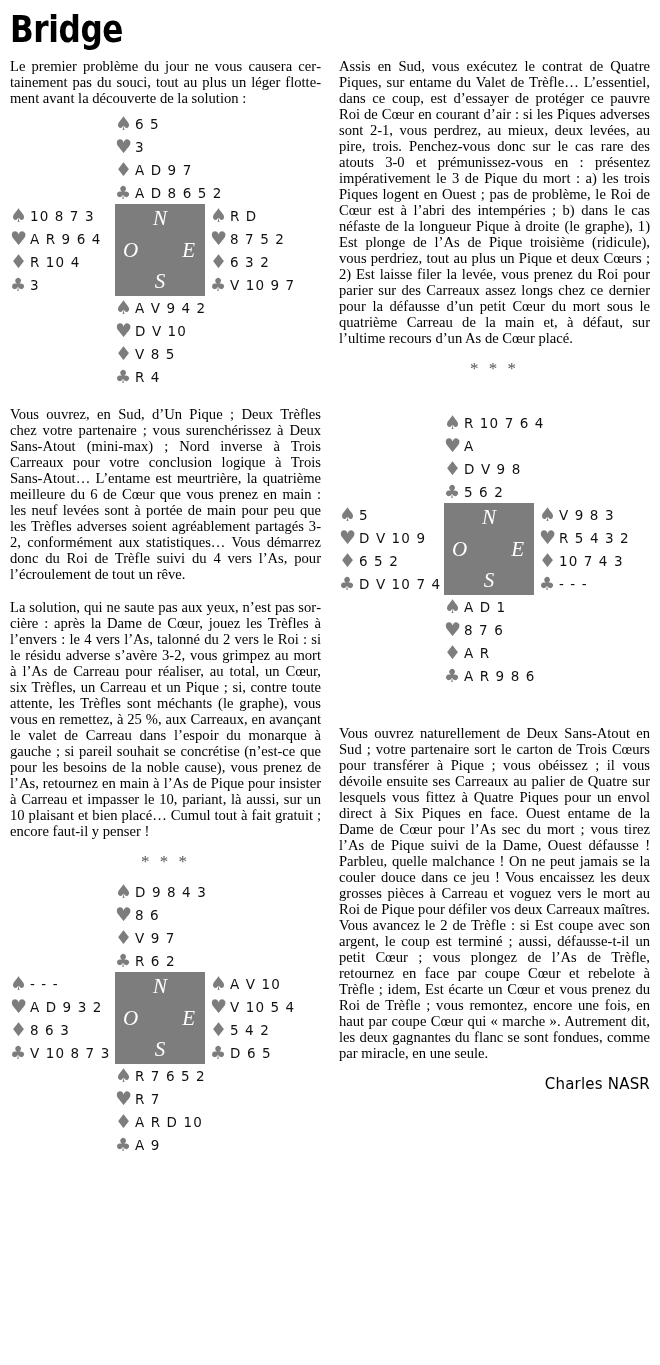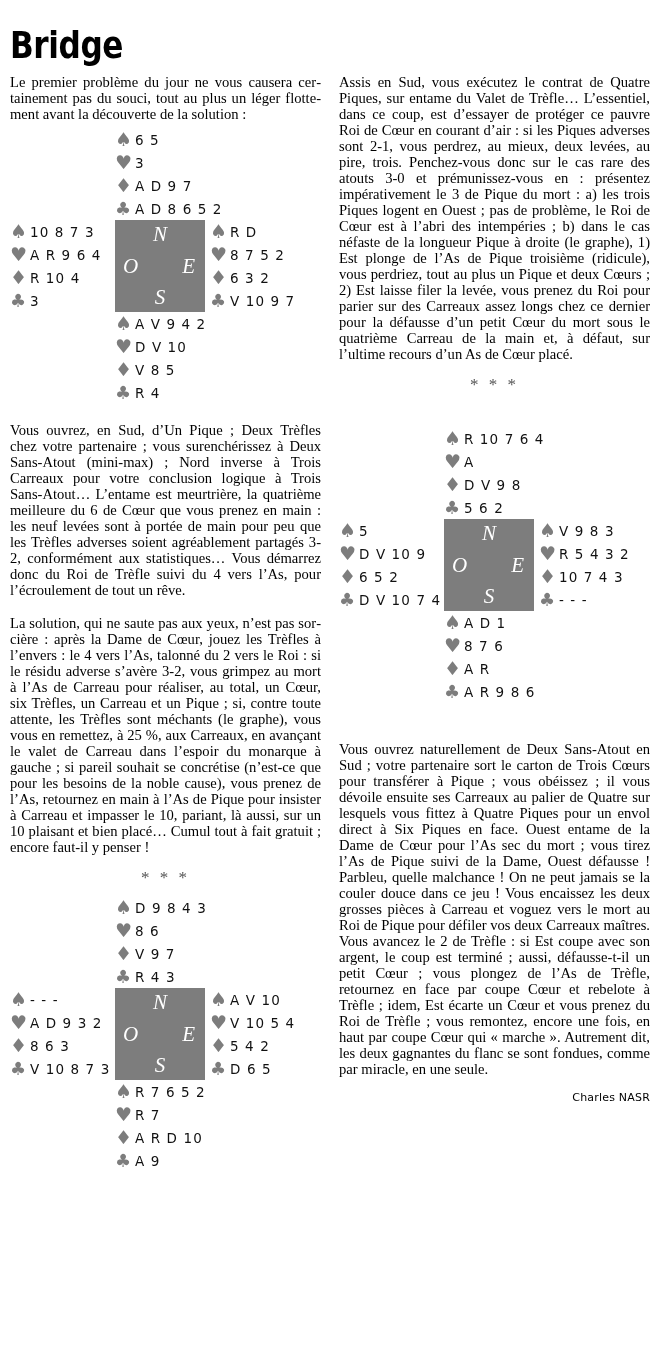--- a/index.html
+++ b/index.html
@@ -7,21 +7,21 @@
     width:660px;height:1365px;
     background:#ffffff;
     font-family:"Liberation Serif", serif;
     color:#000;
     overflow:hidden;
   }
   .page{
     position:relative;
     width:660px;height:1287px;
     box-sizing:border-box;
-    padding:24px 10px 6px 10px;
+    padding:8px 10px 6px 10px;
   }
   .title{
     font-family:"DejaVu Sans", sans-serif;
     font-weight:bold;
     font-size:38px;
     letter-spacing:-0.5px;
     line-height:1;
     margin:2px 0 10px 0;
     transform:scaleX(0.82);
     transform-origin:left center;
@@ -112,21 +112,21 @@
   .compass .cn{top:4px;left:50%;transform:translateX(-50%);}
   .compass .cs{bottom:4px;left:50%;transform:translateX(-50%);}
   .compass .cw{top:50%;left:8px;transform:translateY(-50%);}
   .compass .ce{top:50%;right:10px;transform:translateY(-50%);}
 
   .middle-row{display:flex;align-items:flex-start;}
   .east-wrap{padding-left:2px;}
 
   .signature{
     font-family:"DejaVu Sans", sans-serif;
-    font-size:11px;
+    font-size:15px;
     text-align:right;
     margin-top:14px;
     letter-spacing:0.2px;
   }
   .italic{}
 </style>
 </head>
 <body>
 
 <div class="page">
@@ -243,21 +243,21 @@
           <div class="suitline">
             <span class="pip">♥</span>
             <span class="cards">8 6</span>
           </div>
           <div class="suitline">
             <span class="pip">♦</span>
             <span class="cards">V 9 7</span>
           </div>
           <div class="suitline">
             <span class="pip club">♣</span>
-            <span class="cards">R 4 3</span>
+            <span class="cards">R 6 2</span>
           </div>
         </div>
 
         <div class="middle-row">
           <div class="hand hand-west">
             <div class="suitline">
               <span class="pip">♠</span>
               <span class="cards">- - -</span>
             </div>
             <div class="suitline">

